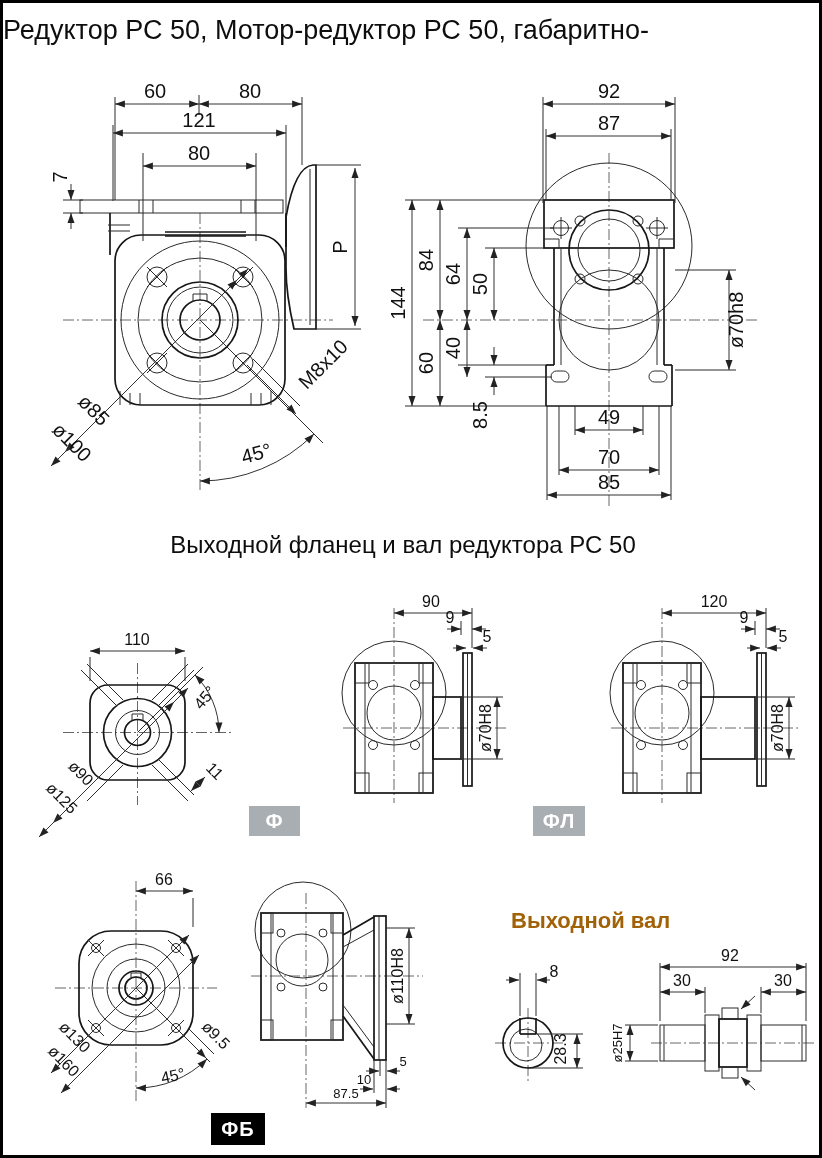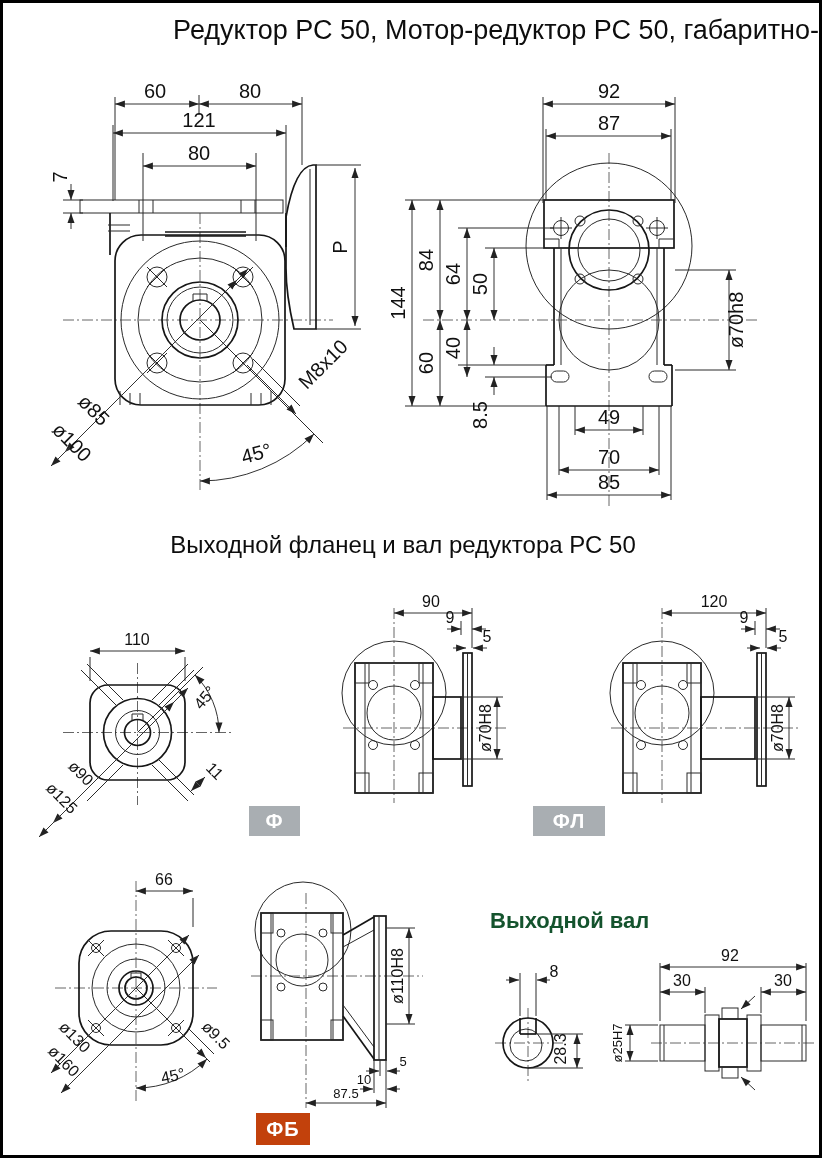--- a/index.html
+++ b/index.html
@@ -2,36 +2,36 @@
 <html><head>
 <meta charset="utf-8">
 <style>
   html,body{margin:0;padding:0;background:#e8e8e8;}
   .page{
     position:relative;width:822px;height:1158px;background:#fff;
     border:3px solid #000;box-sizing:border-box;overflow:hidden;
     font-family:"Liberation Sans",sans-serif;margin:0 auto;
   }
   .main-title{
-    position:absolute;top:10px;left:0;right:0;text-align:right;
+    position:absolute;top:10px;left:0;right:0;text-align:left;
     font-size:27px;line-height:35px;color:#0d0d0d;
   }
   .sec-title{
     position:absolute;top:528px;left:0;right:16px;text-align:center;
     font-size:24px;color:#0d0d0d;
   }
   .shaft-title{
-    position:absolute;left:487px;top:905px;font-size:22px;font-weight:bold;color:#14532d;
+    position:absolute;left:508px;top:905px;font-size:22px;font-weight:bold;color:#a16207;
   }
   .badge{
     position:absolute;display:flex;align-items:center;justify-content:center;
     font-weight:bold;font-size:20px;letter-spacing:1px;
   }
   .badge-f  {left:246px;top:803px;width:51px;height:30px;}
-  .badge-fl {left:530px;top:803px;width:72px;height:30px;}
+  .badge-fl {left:530px;top:803px;width:52px;height:30px;}
   .badge-fb {left:208px;top:1110px;width:54px;height:32px;}
   svg.art{position:absolute;left:0;top:0;}
   
   .o{fill:none;stroke:#161616;stroke-width:1.7;}
   .t{fill:none;stroke:#2a2a2a;stroke-width:1;}
   .d{fill:none;stroke:#333;stroke-width:1;}
   .c{fill:none;stroke:#555;stroke-width:0.9;stroke-dasharray:11 3 2 3;}
   text{fill:#111;}
   .dim{font-size:20px;font-family:"Liberation Sans",sans-serif;}
   .dm{font-size:16px;font-family:"Liberation Sans",sans-serif;}
@@ -44,21 +44,21 @@
 
   <div class="main-title">
     <div>Редуктор РС 50, Мотор-редуктор РС 50, габаритно-</div>
   </div>
 
   <div class="sec-title">Выходной фланец и вал редуктора РС 50</div>
   <div class="shaft-title">Выходной вал</div>
 
   <div class="badge badge-f" style="background: rgb(169, 174, 178); color: rgb(255, 255, 255);">Ф</div>
   <div class="badge badge-fl" style="background: rgb(169, 174, 178); color: rgb(255, 255, 255);">ФЛ</div>
-  <div class="badge badge-fb" style="background: #c2410c; color: rgb(255, 255, 255); margin-left: 45px;">ФБ</div>
+  <div class="badge badge-fb" style="background: #000000; color: rgb(255, 255, 255);">ФБ</div>
 
   <svg class="art" width="816" height="1152" viewBox="0 0 816 1152">
     <defs>
       <marker id="ar" viewBox="0 0 10 10" refX="9.5" refY="5" markerWidth="11" markerHeight="11" orient="auto-start-reverse" markerUnits="userSpaceOnUse">
         <path d="M0.5,1.8 L9.5,5 L0.5,8.2 Z" fill="#222"></path>
       </marker>
       <pattern id="h" patternUnits="userSpaceOnUse" width="6" height="6" patternTransform="rotate(45)">
         <line x1="0" y1="0" x2="0" y2="6" stroke="#555" stroke-width="1.2"></line>
       </pattern>
     </defs>

